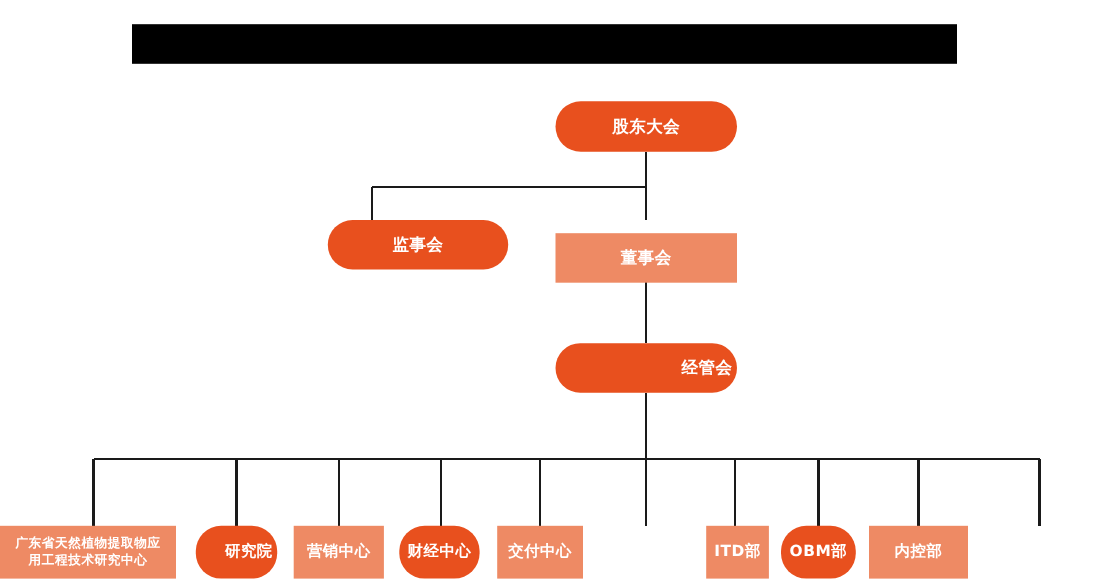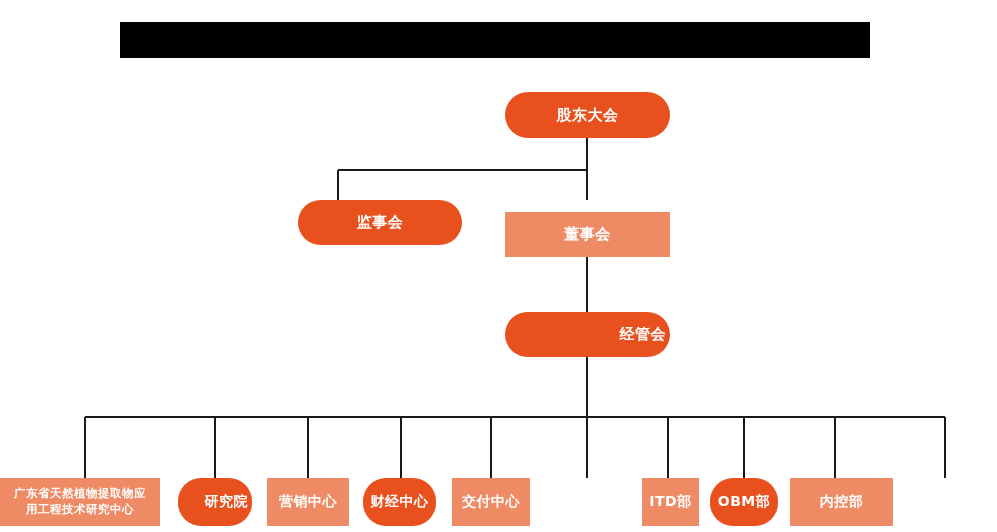--- a/index.html
+++ b/index.html
@@ -76,21 +76,21 @@
   .leaf.wide-wrap { font-size: 11.5px; font-weight: bold; line-height: 1.35; }
 
   .l0  { left: 0px;   width: 160px; }
   .l1  { left: 178px; width: 74px; justify-content: flex-end;  }
   .l2  { left: 267px; width: 82px;  }
   .l3  { left: 363px; width: 73px;  }
   .l4  { left: 452px; width: 78px;  }
   .l5  { left: 544px; width: 82px;  }
   .l6  { left: 642px; width: 57px;  }
   .l7  { left: 710px; width: 68px;  }
-  .l8  { left: 790px; width: 103px;  }
+  .l8  { left: 790px; width: 90px;  }
   .l9  { left: 892px; width: 95px;  }
 </style>
 </head>
 <body>
 
 <div id="org-chart">
 
   <div class="title-banner"></div>
 
   <svg class="connectors" width="997" height="532" viewBox="0 0 997 532">

